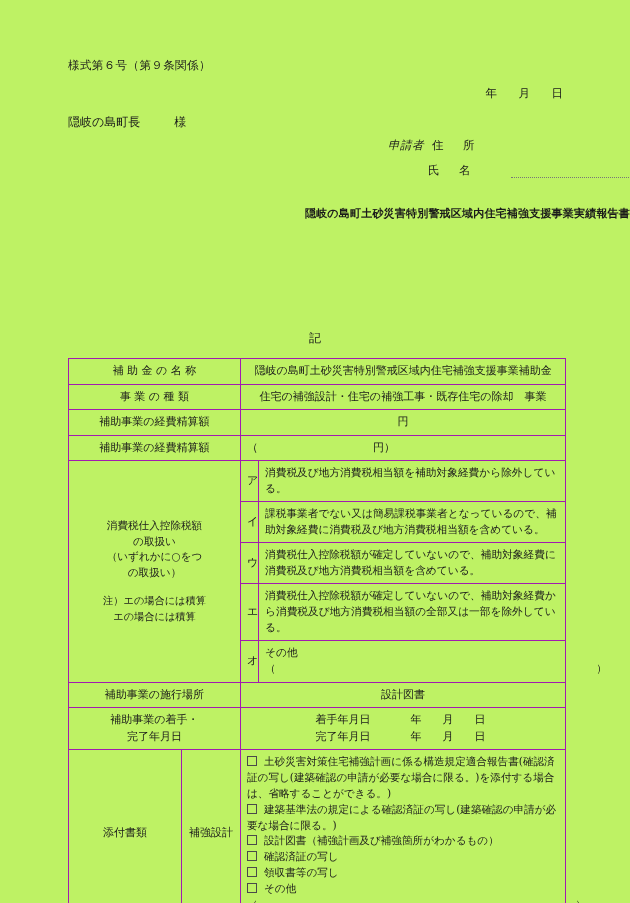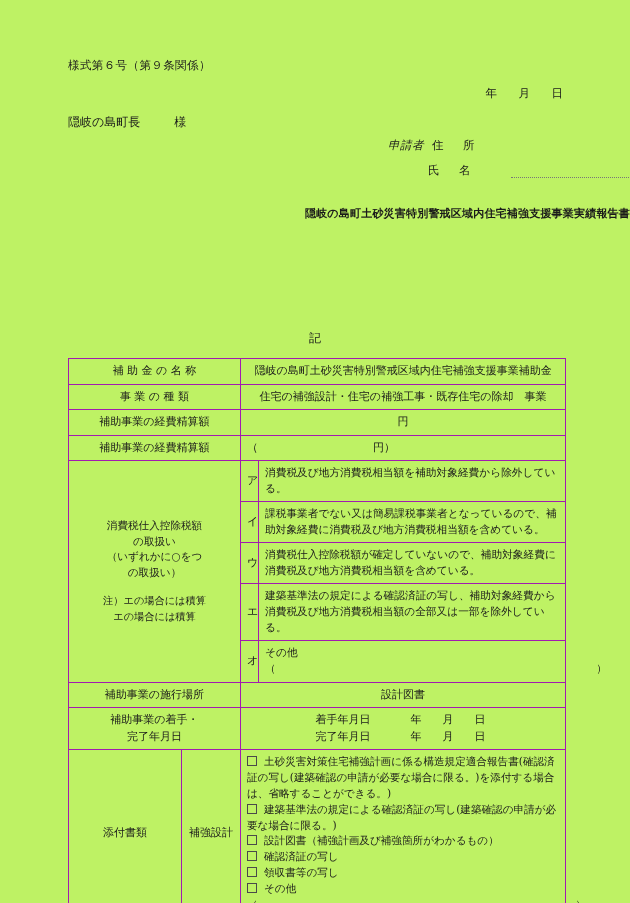--- a/index.html
+++ b/index.html
@@ -271,21 +271,21 @@
         <td class="tax-text two-line">課税事業者でない又は簡易課税事業者となっているので、補助対象経費に消費税及び地方消費税相当額を含めている。</td>
       </tr>
 
       <tr>
         <td class="mark-cell">ウ</td>
         <td class="tax-text two-line">消費税仕入控除税額が確定していないので、補助対象経費に消費税及び地方消費税相当額を含めている。</td>
       </tr>
 
       <tr>
         <td class="mark-cell">エ</td>
-        <td class="tax-text two-line">建築基準法の規定による確認済証の写し、補助対象経費から消費税及び地方消費税相当額の全部又は一部を除外している。</td>
+        <td class="tax-text two-line">消費税仕入控除税額が確定していないので、補助対象経費から消費税及び地方消費税相当額の全部又は一部を除外している。</td>
       </tr>
 
       <tr>
         <td class="mark-cell">オ</td>
         <td class="tax-text">その他（　　　　　　　　　　　　　　　　　　　　　　　　　　　　　　）</td>
       </tr>
 
       <tr>
         <td class="lbl-cell" colspan="2">補助事業の施行場所</td>
         <td class="val-cell" colspan="2">設計図書</td>

